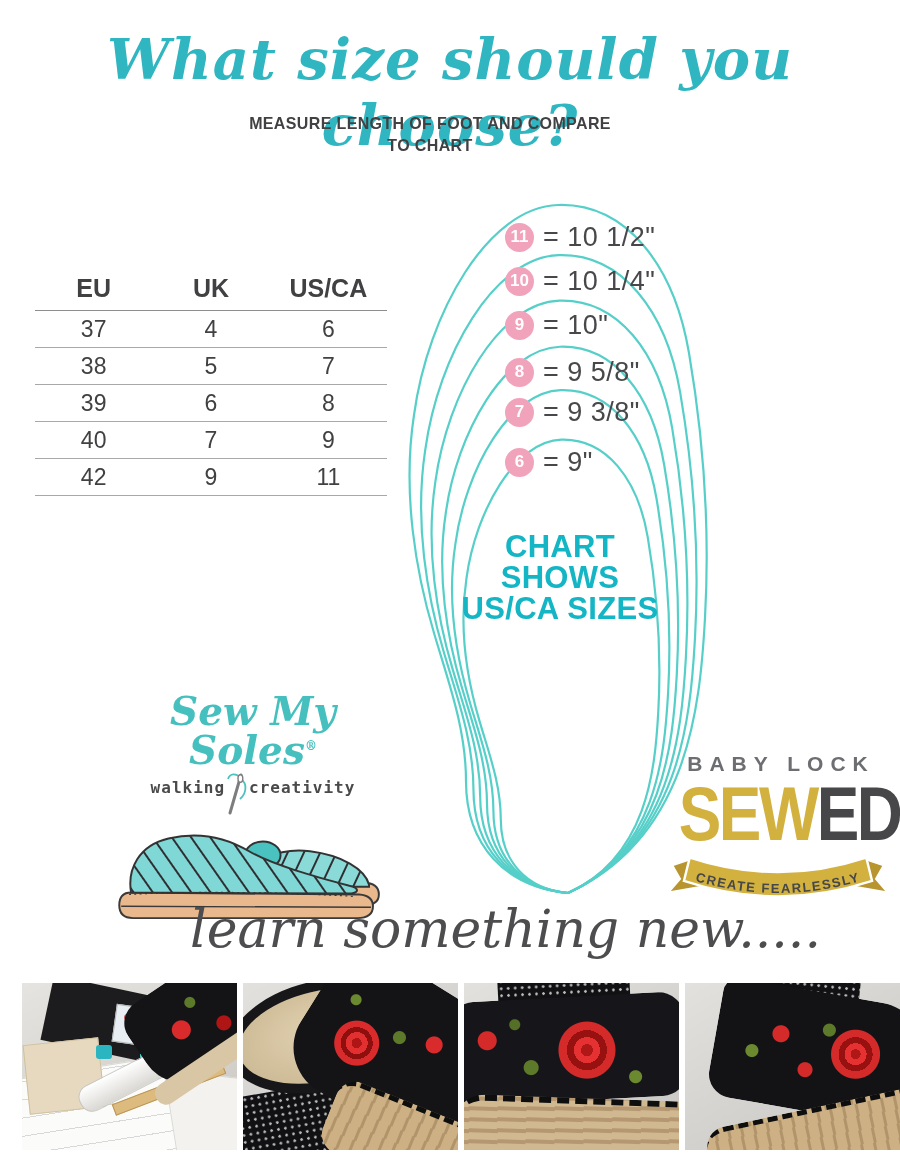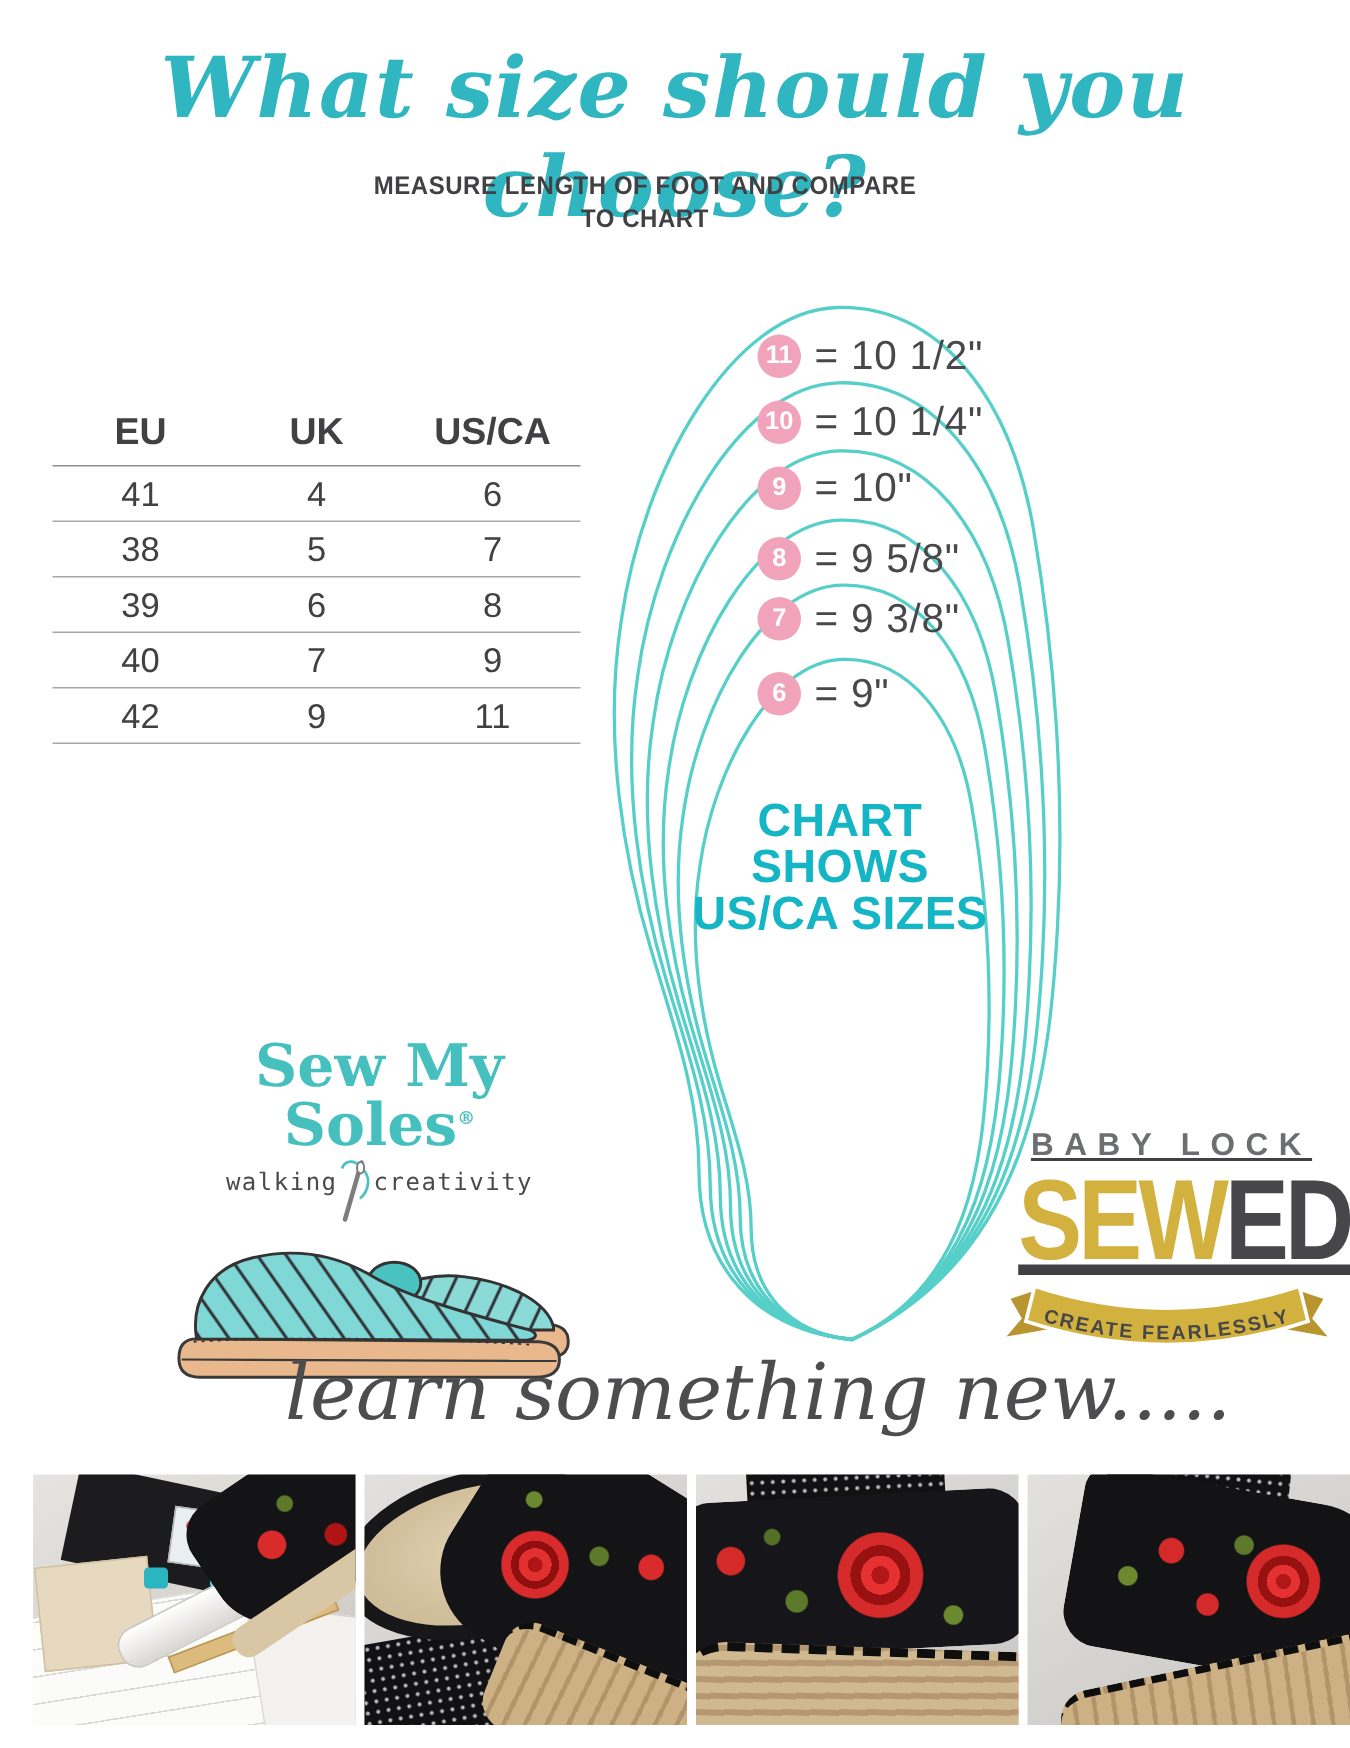--- a/index.html
+++ b/index.html
@@ -30,31 +30,31 @@
   .size-badge{width:29px;height:29px;border-radius:50%;background:var(--pink_badge);
               color:#fff;font-weight:bold;font-size:17px;display:flex;
               align-items:center;justify-content:center;flex:0 0 auto;}
   .size-length{font-size:27px;color:#48484a;letter-spacing:.5px;white-space:nowrap;}
   .chart-note{position:absolute;left:443px;top:531px;width:234px;text-align:center;
               font-weight:bold;font-size:31px;line-height:31px;letter-spacing:.3px;
               color:var(--teal_note);}
 
   
   .sms-logo{position:absolute;left:106px;top:692px;width:294px;text-align:center;}
-  .sms-name{font-family:"DejaVu Serif",serif;font-weight:bold;
+  .sms-name{font-family:"DejaVu Serif",serif;font-style:italic;font-weight:bold;
             font-size:39px;color:var(--logo_teal);line-height:1;}
   .sms-reg{font-size:12px;vertical-align:super;color:var(--logo_teal);}
   .sms-tagline{margin-top:8px;height:34px;display:flex;justify-content:center;
                align-items:flex-start;gap:1px;font-family:"DejaVu Sans Mono",monospace;
-               font-size:16px;letter-spacing:1px;color:#4a4a4a;}
+               font-size:16px;letter-spacing:1px;color:#4a4a4a;font-weight:bold;}
   .needle-svg{width:22px;height:44px;margin-top:-6px;}
   .espadrille-svg{width:276px;height:118px;margin-top:-4px;}
 
   
-  .sewed-logo{position:absolute;left:660px;top:752px;width:235px;text-align:center;text-decoration:underline;}
+  .sewed-logo{position:absolute;left:660px;top:752px;width:235px;text-align:center;}
   .bl-name{font-size:21px;letter-spacing:7px;padding-left:7px;font-weight:600;
            color:var(--gray_brand);}
   .sewed-word{font-size:76px;font-weight:800;line-height:.95;letter-spacing:-3px;
               transform:scaleX(.84);margin-top:2px;white-space:nowrap;}
   .sewed-gold{color:var(--gold);}
   .sewed-dark{color:#47474a;}
   .ribbon-svg{width:226px;height:64px;margin-top:-6px;}
   .ribbon-band{fill:var(--gold);stroke:#ffffff;stroke-width:2.5;}
   .ribbon-fold{fill:var(--gold_dark);stroke:#ffffff;stroke-width:2;}
   .ribbon-text{font-family:"Liberation Sans",sans-serif;font-size:13.5px;font-weight:bold;
@@ -158,21 +158,21 @@
   <table class="size-table">
     <thead>
         <tr>
           <th>EU</th>
           <th>UK</th>
           <th>US/CA</th>
         </tr>
       </thead>
     <tbody>
         <tr>
-          <td>41</td>
+          <td>37</td>
           <td>4</td>
           <td>6</td>
         </tr>
         <tr>
           <td>38</td>
           <td>5</td>
           <td>7</td>
         </tr>
         <tr>
           <td>39</td>

